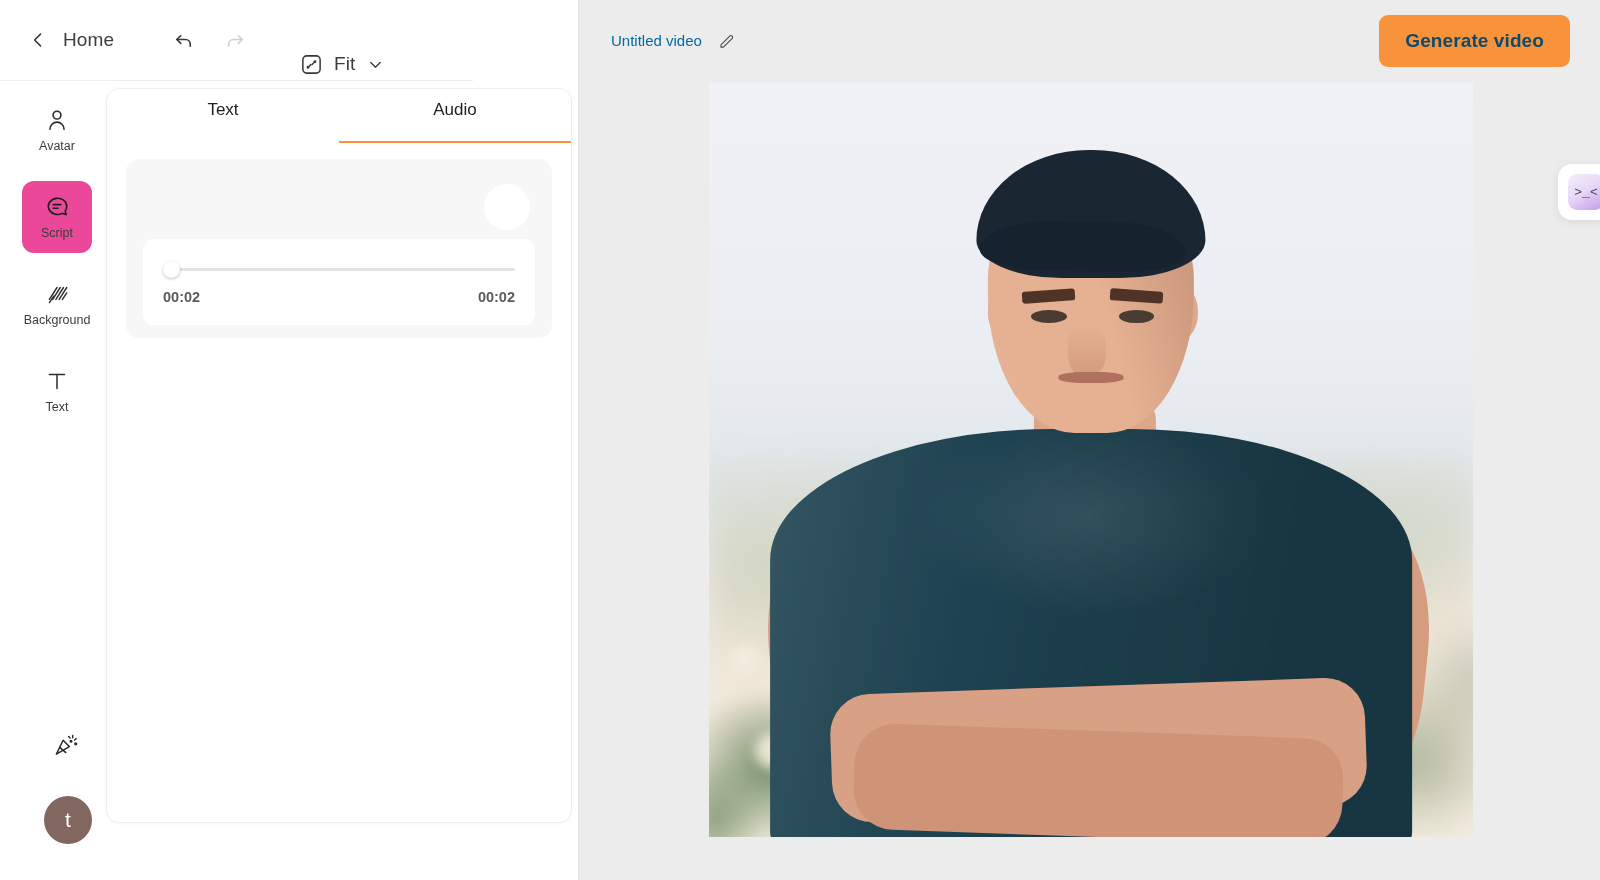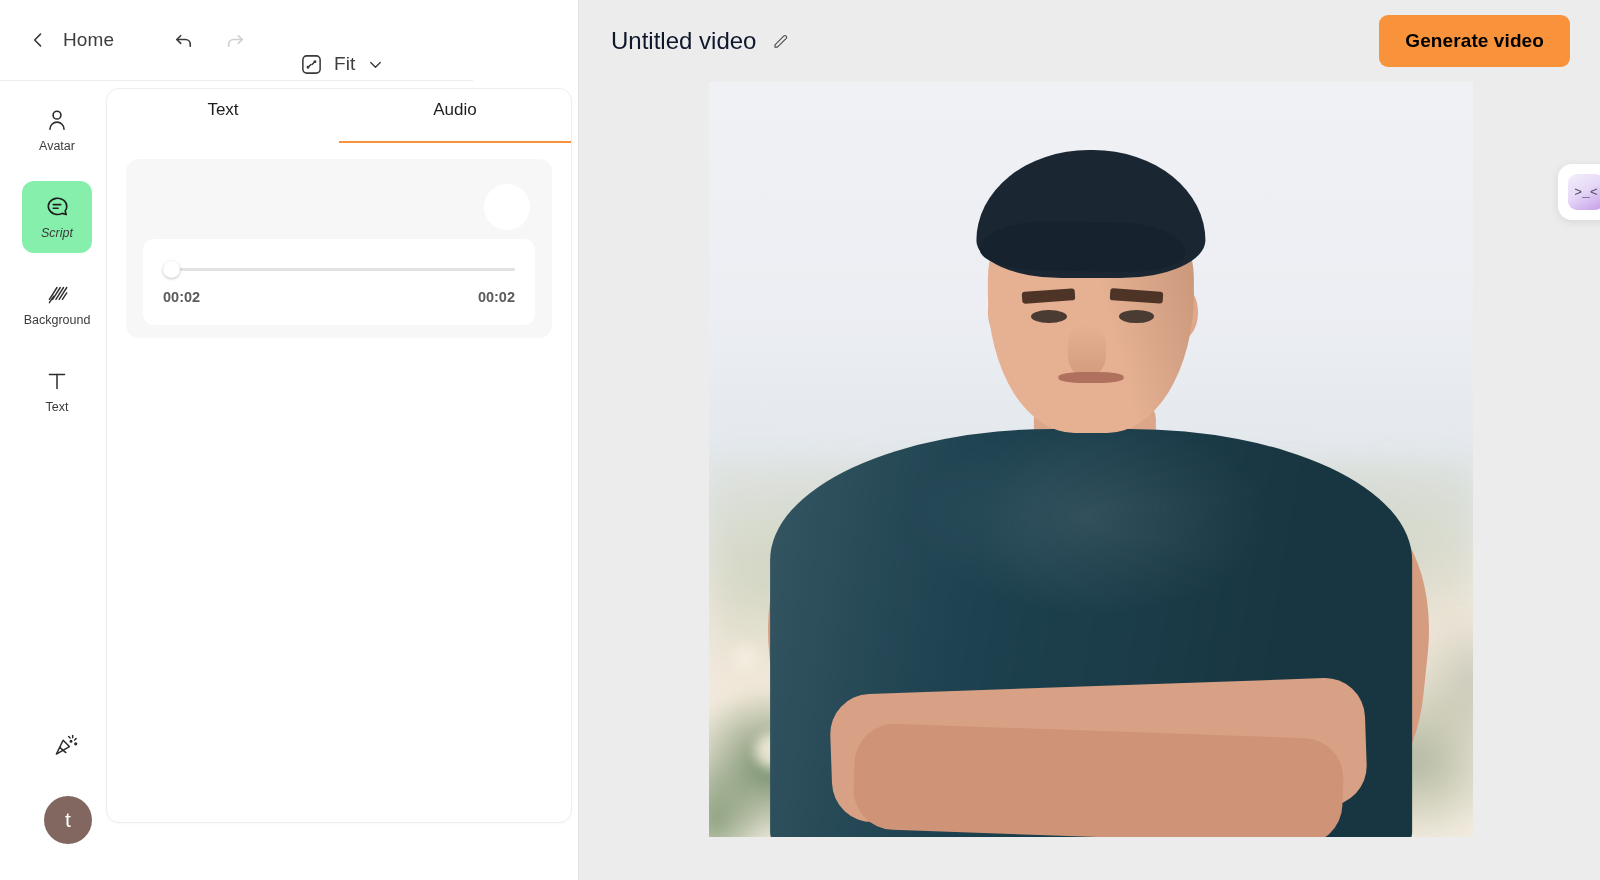--- a/index.html
+++ b/index.html
@@ -93,21 +93,21 @@
     border-radius: 12px;
     display: flex;
     flex-direction: column;
     align-items: center;
     justify-content: center;
     gap: 7px;
     cursor: pointer;
     margin-bottom: 15px;
     background: transparent;
   }
-  .rail-item.active { background: #86efac; font-style: italic; }
+  .rail-item.active { background: #ec4899; }
   .rail-item-label {
     font-size: 12.5px;
     color: #3b3b3b;
     line-height: 1;
     white-space: nowrap;
   }
   .rail-icon { width: 26px; height: 26px; display: block; }
   .rail-spacer { flex: 1 1 auto; }
   .rail-bottom-icon {
     width: 52px; height: 52px;
@@ -235,32 +235,32 @@
     display: flex;
     align-items: center;
     padding: 0 30px 0 32px;
   }
   .video-title-wrap {
     display: flex;
     align-items: center;
     gap: 14px;
   }
   .video-title {
-    font-size: 24px;
-    color: #0f172a;
+    font-size: 15px;
+    color: #0369a1;
   }
   .pencil-btn {
     width: 22px; height: 22px;
     display: flex; align-items: center; justify-content: center;
     cursor: pointer;
   }
   .generate-btn {
     margin-left: auto;
     background: #f8933b;
-    color: #000000;
+    color: #0c4a6e;
     border: none;
     border-radius: 9px;
     font-size: 19px;
     font-weight: bold;
     font-family: inherit;
     padding: 0 26px;
     height: 52px;
     cursor: pointer;
     letter-spacing: .1px;
   }

